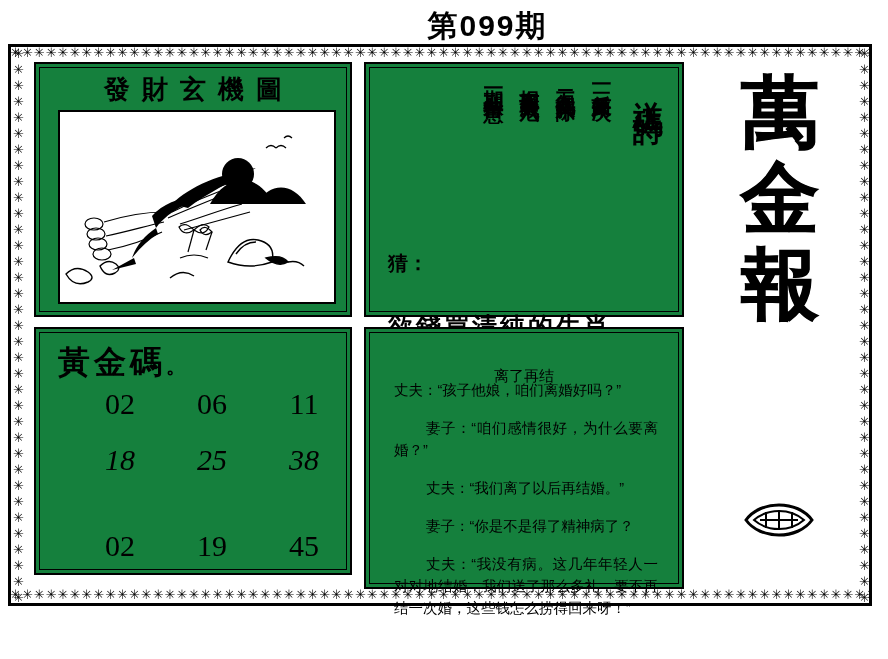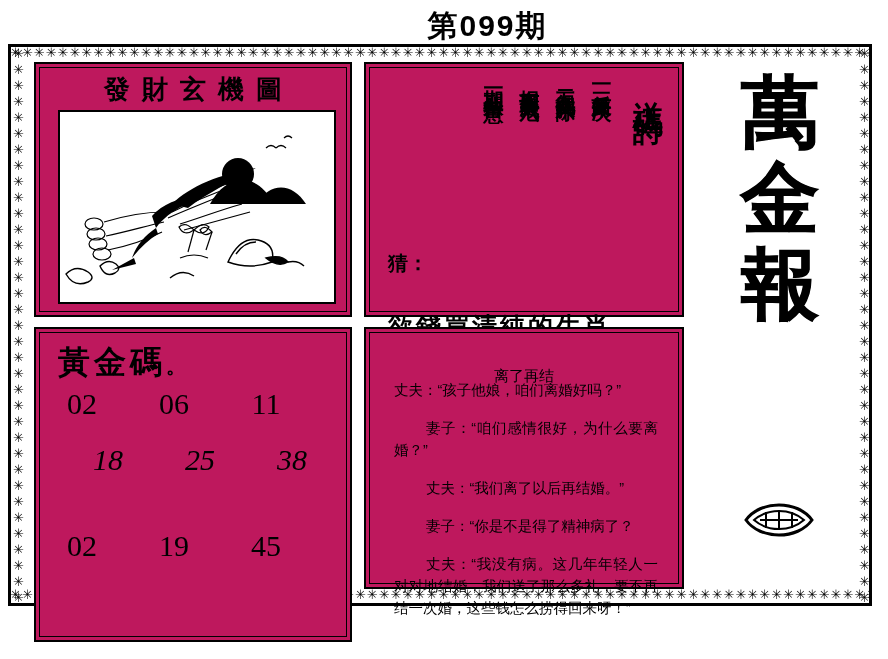--- a/index.html
+++ b/index.html
@@ -37,28 +37,28 @@
   .orn-left,.orn-right{
     width:16px;height:560px;top:46px;
     writing-mode:vertical-rl;letter-spacing:1px;line-height:16px;
   }
   .orn-left{left:10px;}
   .orn-right{left:856px;}
 
   
   .panel{
     position:absolute;border:2px solid #000;box-sizing:border-box;
-    background:#be185d;
+    background:#15803d;
   }
   .panel .inner-border{
     position:absolute;inset:3px;border:1px solid #000;
   }
 
   #panel-xuanji{left:34px;top:62px;width:318px;height:255px;}
-  #panel-huangjin{left:34px;top:327px;width:318px;height:315px;}
+  #panel-huangjin{left:34px;top:327px;width:318px;height:248px;}
   #panel-songma{left:364px;top:62px;width:320px;height:255px;}
   #panel-story{left:364px;top:327px;width:320px;height:262px;}
 
   .xuanji-title{
     position:absolute;left:0;top:8px;width:100%;text-align:center;
     font-size:26px;font-weight:bold;letter-spacing:12px;
     text-indent:12px;
     font-family:"Liberation Serif","DejaVu Serif",serif;
   }
   .pic-box{
@@ -68,21 +68,21 @@
   .pic-box svg{display:block;}
 
   
   .hj-title{
     position:absolute;left:22px;top:12px;
     font-size:32px;font-weight:bold;letter-spacing:4px;
   }
   .hj-title .dot{font-size:20px;}
   .num-row{
     position:absolute;width:100%;
-    display:flex;justify-content:flex-start;
+    display:flex;justify-content:flex-end;
     font-size:30px;font-family:"Liberation Serif","DejaVu Serif",serif;
   }
   .num-row span{width:92px;text-align:center;}
   #hj-row1{top:58px;}
   #hj-row2{top:114px;padding-left:26px;box-sizing:border-box;font-style:italic;}
   .tm-title{
     position:absolute;left:22px;top:152px;
     font-size:32px;font-weight:bold;letter-spacing:4px;
   }
   #tm-row{top:200px;}

